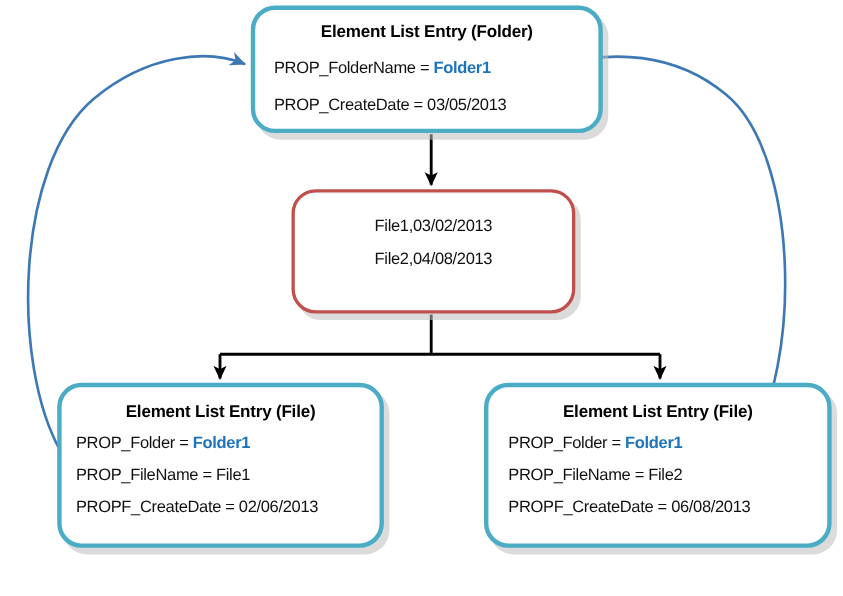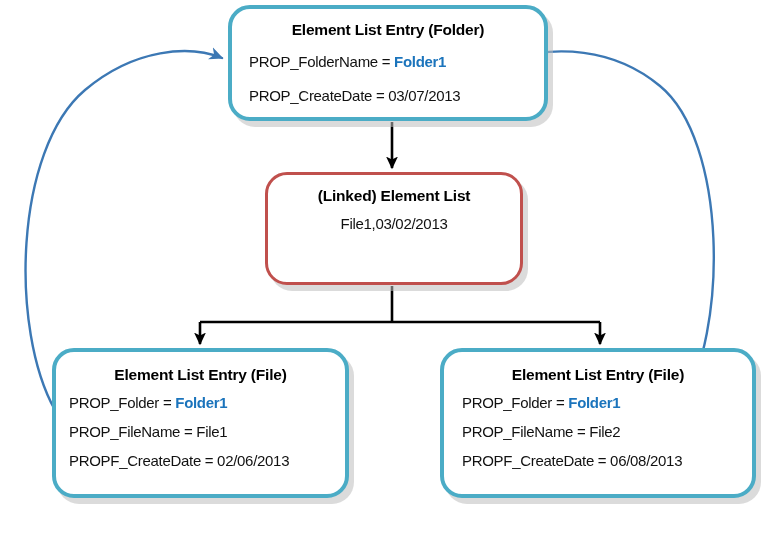--- a/index.html
+++ b/index.html
@@ -135,30 +135,32 @@
     </g>
   </svg>
 
   <div class="node teal" id="node-folder">
     <div class="node-title">Element List Entry (Folder)</div>
     <div class="node-lines">
       <div class="prop-line">
         <span>PROP_FolderName = </span><span class="val-hl">Folder1</span>
       </div>
       <div class="prop-line">
-        <span>PROP_CreateDate = 03/07/2013</span>
+        <span>PROP_CreateDate = 03/05/2013</span>
       </div>
     </div>
   </div>
 
   <div class="node red" id="node-linked-list">
-    <div class="node-title">(Linked) Element List</div>
     <div class="node-lines">
       <div class="prop-line">
         <span>File1,03/02/2013</span>
+      </div>
+      <div class="prop-line">
+        <span>File2,04/08/2013</span>
       </div>
     </div>
   </div>
 
   <div class="node teal" id="node-file1">
     <div class="node-title">Element List Entry (File)</div>
     <div class="node-lines">
       <div class="prop-line">
         <span>PROP_Folder = </span><span class="val-hl">Folder1</span>
       </div>

